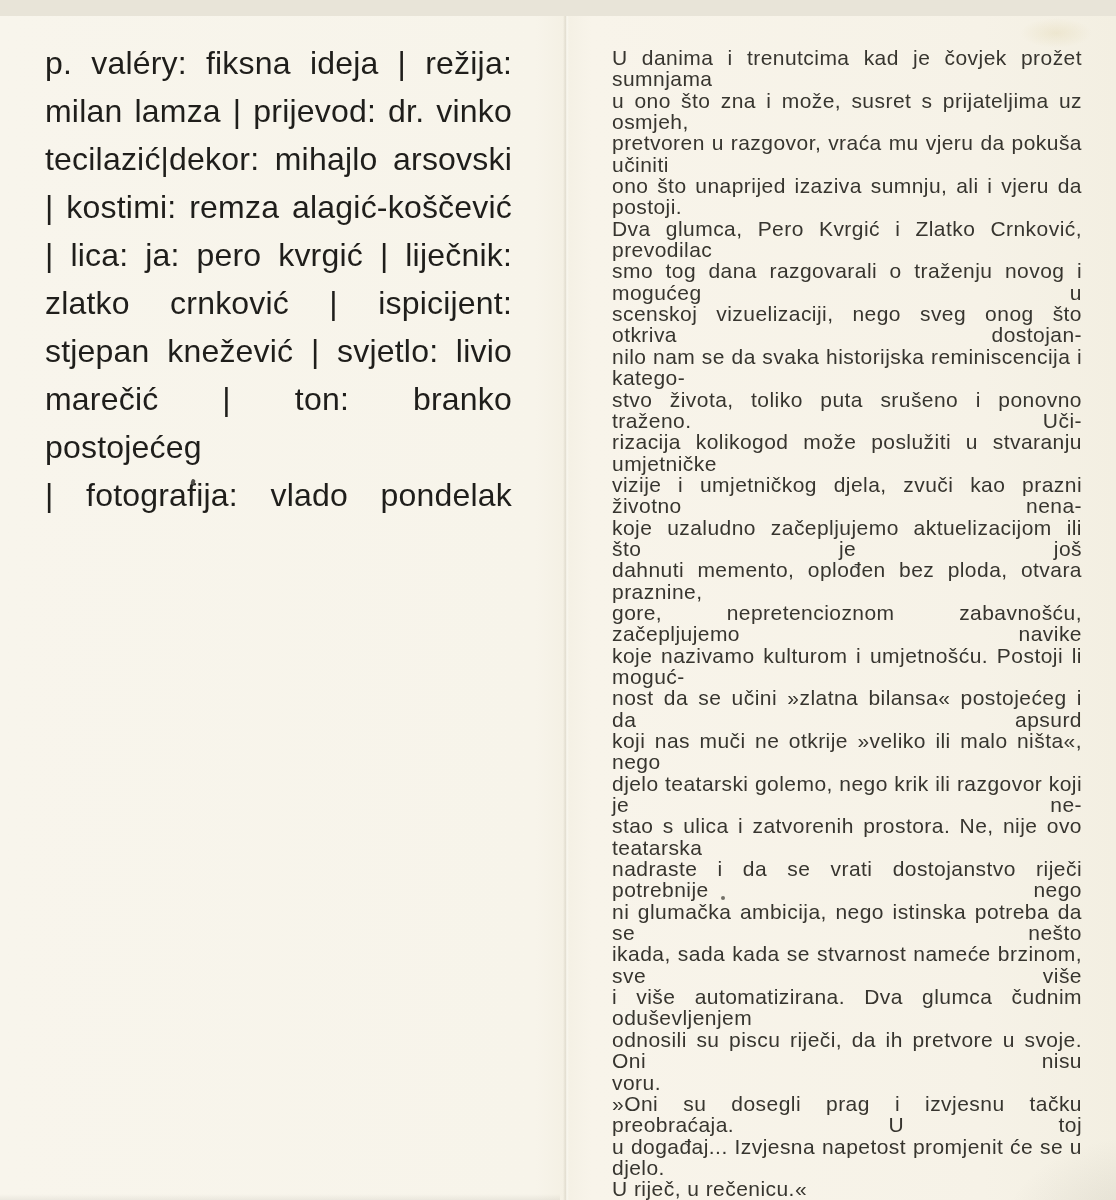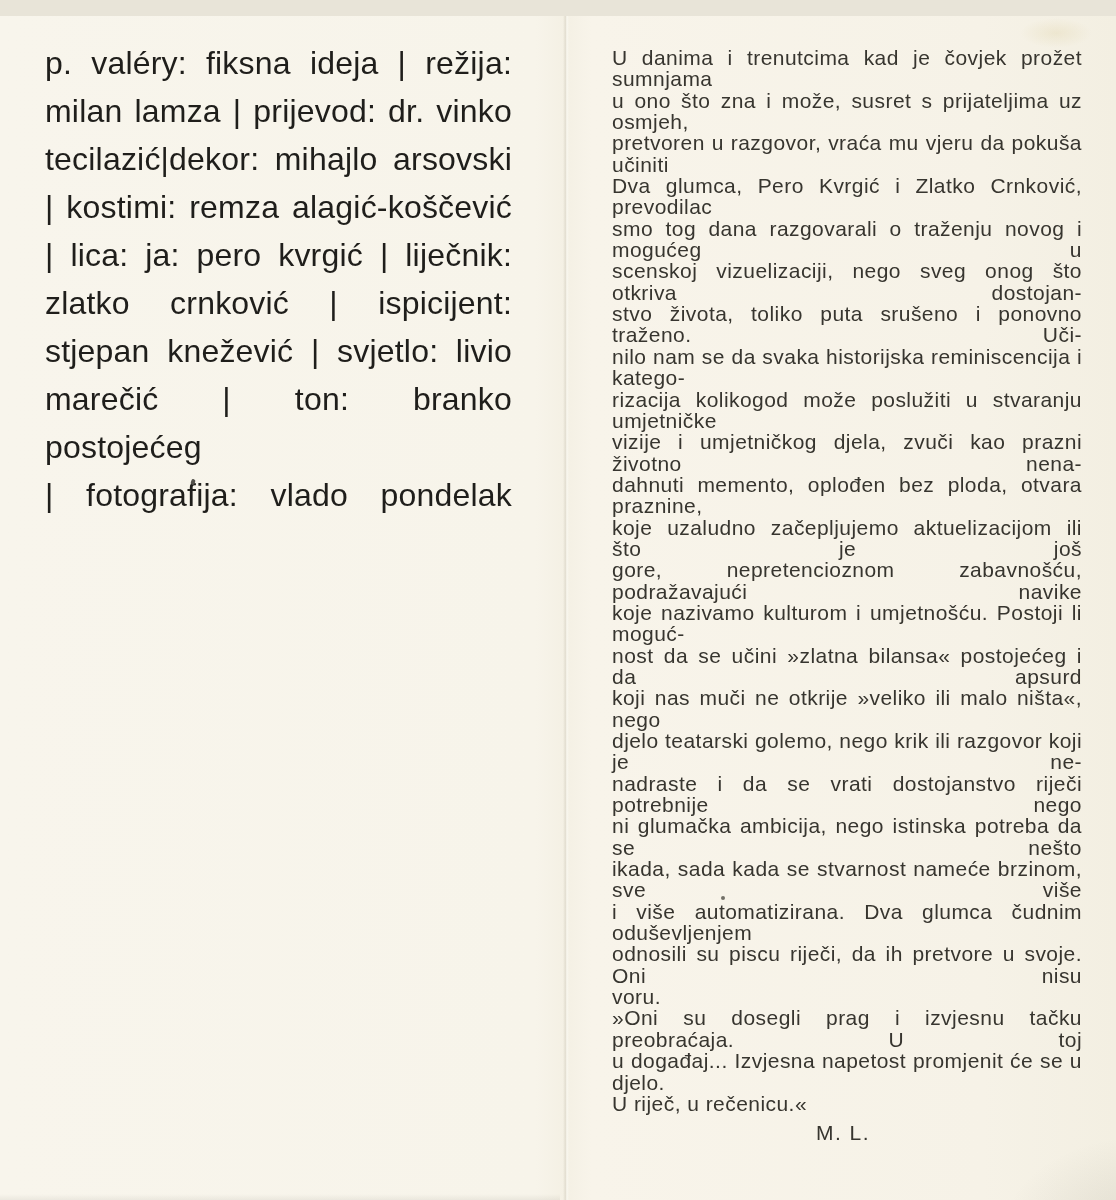--- a/index.html
+++ b/index.html
@@ -148,34 +148,36 @@
       <div class="credit-line">stjepan knežević | svjetlo: livio</div>
       <div class="credit-line">marečić | ton: branko postojećeg</div>
       <div class="credit-line">| fotografija: vlado pondelak</div>
     </div>
 
   <div class="essay">
     <div>
         <div class="essay-line">U danima i trenutcima kad je čovjek prožet sumnjama</div>
         <div class="essay-line">u ono što zna i može, susret s prijateljima uz osmjeh,</div>
         <div class="essay-line">pretvoren u razgovor, vraća mu vjeru da pokuša učiniti</div>
+        <div class="essay-line">ono što unaprijed izaziva sumnju, ali i vjeru da postoji.</div>
         <div class="essay-line">Dva glumca, Pero Kvrgić i Zlatko Crnković, prevodilac</div>
         <div class="essay-line">smo tog dana razgovarali o traženju novog i mogućeg u</div>
         <div class="essay-line">scenskoj vizuelizaciji, nego sveg onog što otkriva dostojan-</div>
+        <div class="essay-line">nilo nam se da svaka historijska reminiscencija i katego-</div>
         <div class="essay-line">stvo života, toliko puta srušeno i ponovno traženo. Uči-</div>
-        <div class="essay-line">nilo nam se da svaka historijska reminiscencija i katego-</div>
         <div class="essay-line">rizacija kolikogod može poslužiti u stvaranju umjetničke</div>
         <div class="essay-line">vizije i umjetničkog djela, zvuči kao prazni životno nena-</div>
+        <div class="essay-line">koje uzaludno začepljujemo aktuelizacijom ili što je još</div>
         <div class="essay-line">dahnuti memento, oplođen bez ploda, otvara praznine,</div>
-        <div class="essay-line">koje uzaludno začepljujemo aktuelizacijom ili što je još</div>
-        <div class="essay-line">gore, nepretencioznom zabavnošću, podražavajući navike</div>
+        <div class="essay-line">gore, nepretencioznom zabavnošću, začepljujemo navike</div>
         <div class="essay-line">koje nazivamo kulturom i umjetnošću. Postoji li moguć-</div>
         <div class="essay-line">nost da se učini »zlatna bilansa« postojećeg i da apsurd</div>
         <div class="essay-line">koji nas muči ne otkrije »veliko ili malo ništa«, nego</div>
         <div class="essay-line">djelo teatarski golemo, nego krik ili razgovor koji je ne-</div>
+        <div class="essay-line">stao s ulica i zatvorenih prostora. Ne, nije ovo teatarska</div>
         <div class="essay-line">nadraste i da se vrati dostojanstvo riječi potrebnije nego</div>
         <div class="essay-line">ni glumačka ambicija, nego istinska potreba da se nešto</div>
         <div class="essay-line">ikada, sada kada se stvarnost nameće brzinom, sve više</div>
         <div class="essay-line">i više automatizirana. Dva glumca čudnim oduševljenjem</div>
         <div class="essay-line">odnosili su piscu riječi, da ih pretvore u svoje. Oni nisu</div>
         <div class="essay-line no-stretch">voru.</div>
       </div>
     <div>
         <div class="essay-line">»Oni su dosegli prag i izvjesnu tačku preobraćaja. U toj</div>
         <div class="essay-line">u događaj... Izvjesna napetost promjenit će se u djelo.</div>

